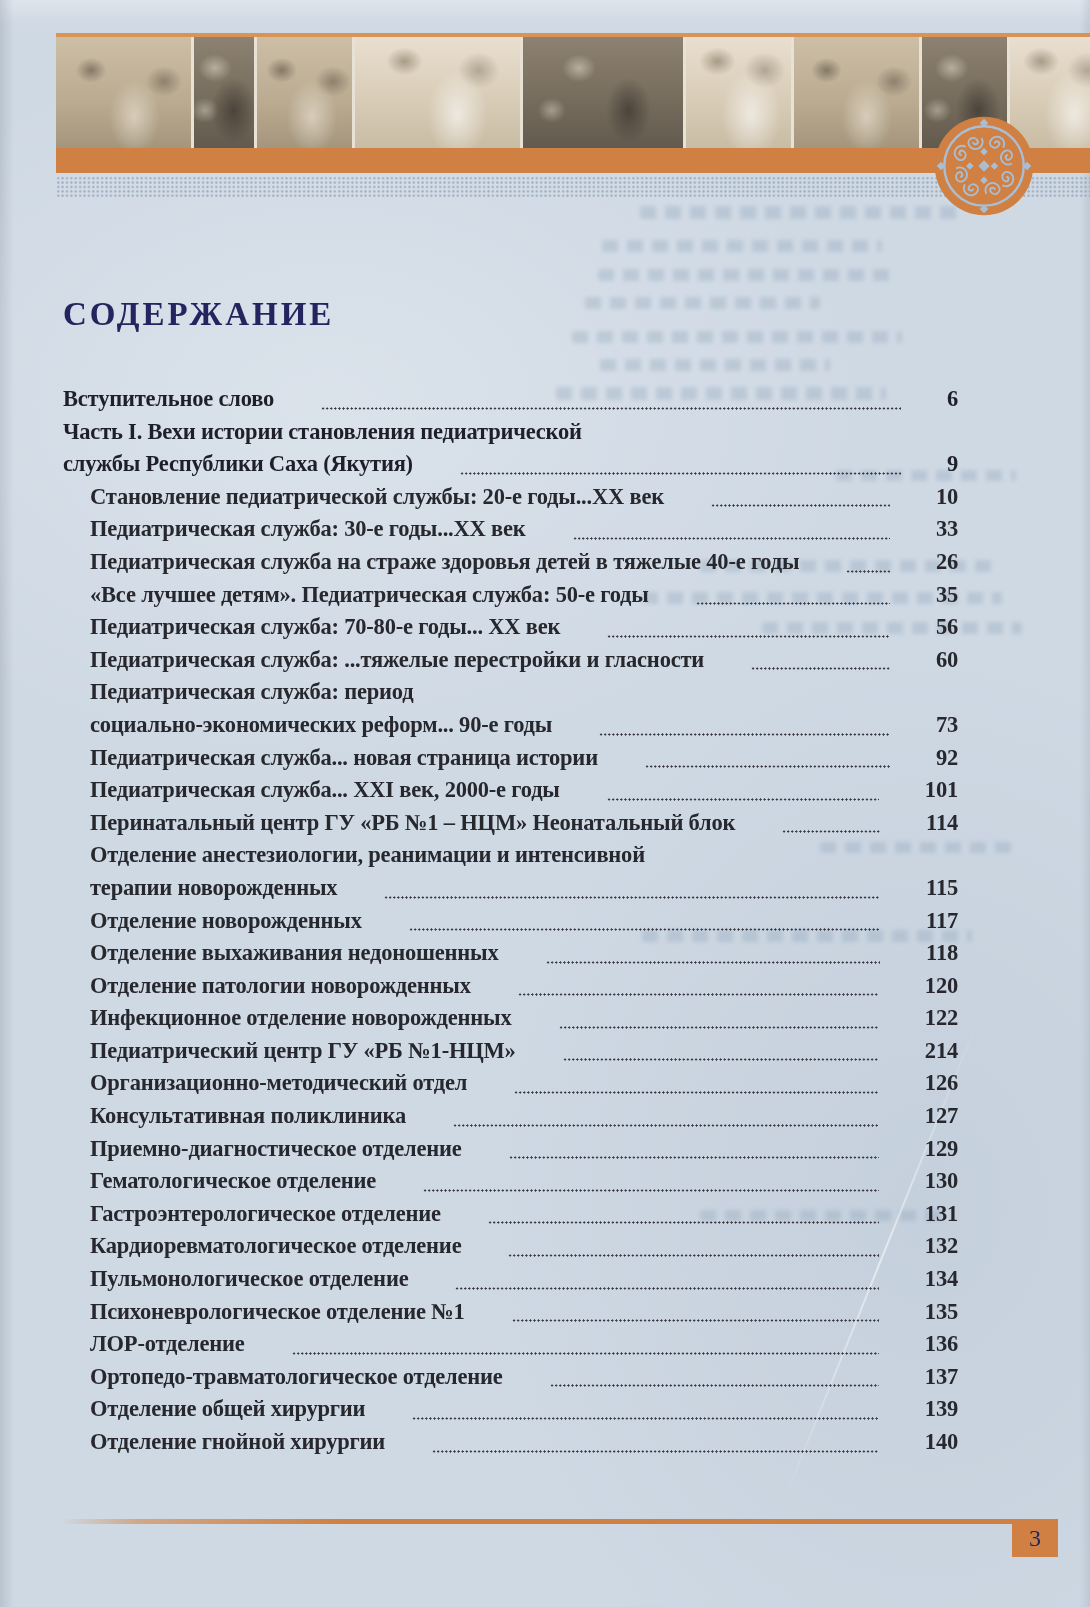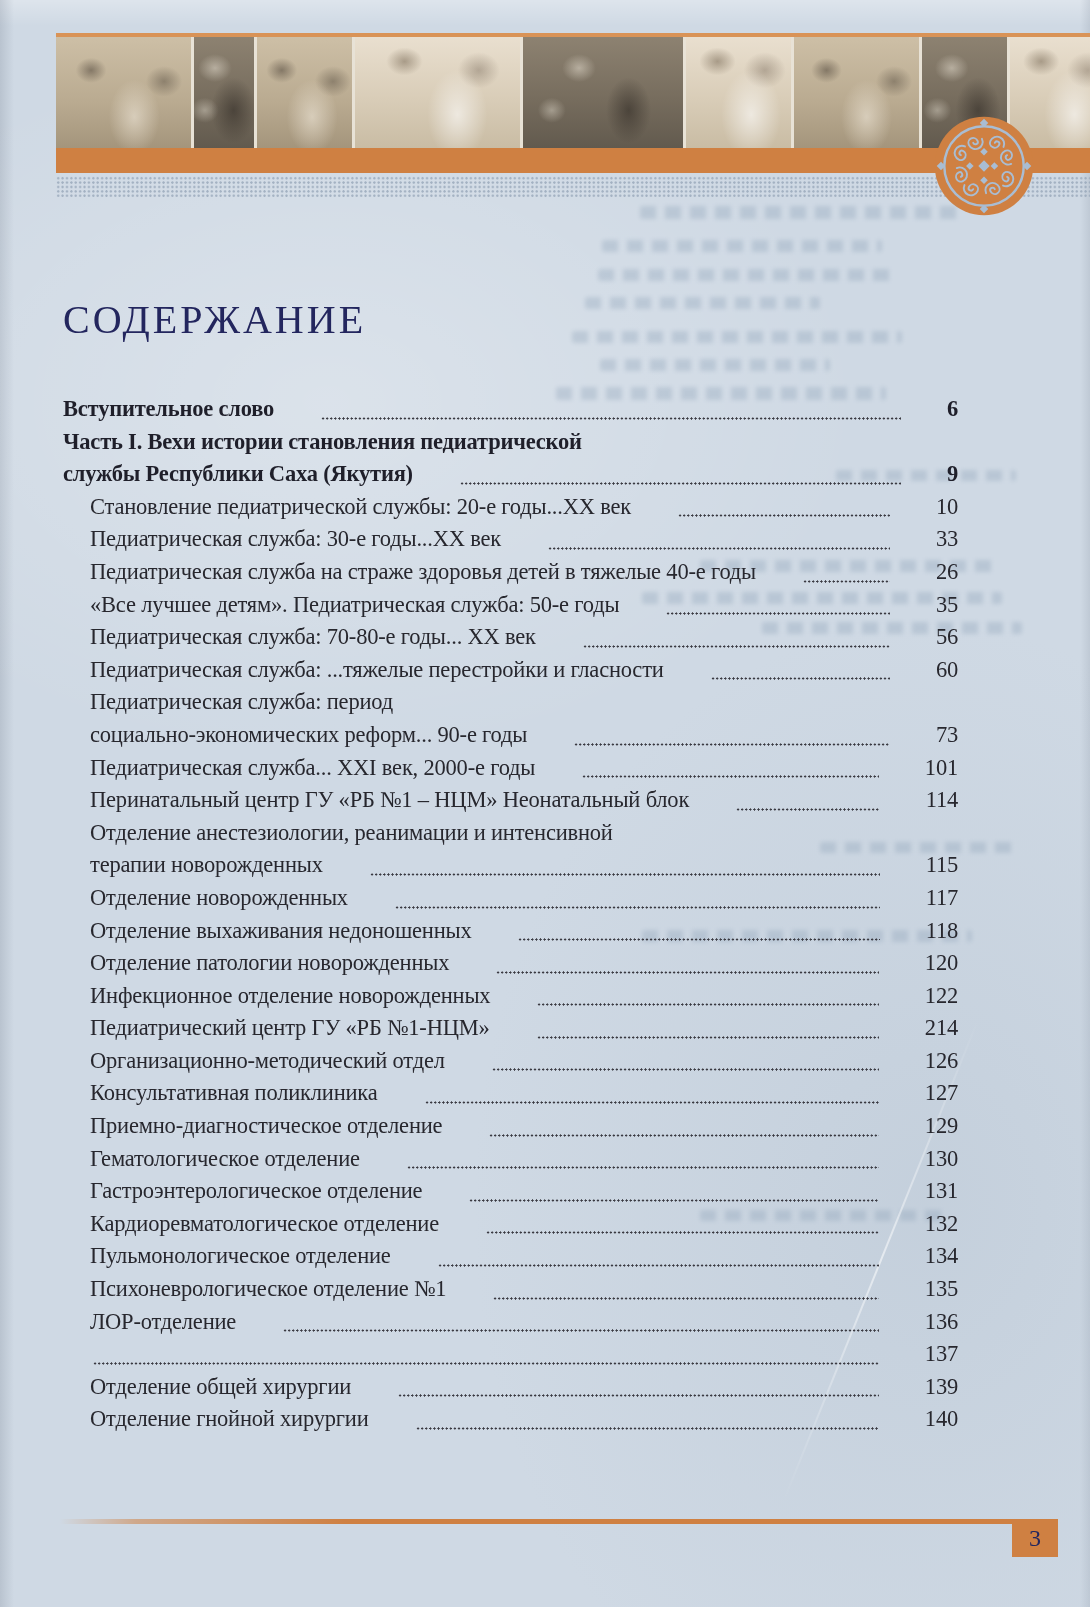--- a/index.html
+++ b/index.html
@@ -85,30 +85,30 @@
   }
   .crease{
     position:absolute;pointer-events:none;
     background:linear-gradient(180deg, rgba(255,255,255,0), rgba(255,255,255,.55), rgba(255,255,255,0));
   }
   
   .content{
     position:absolute;left:63px;top:296px;width:895px;
   }
   .page-title{
-    font-size:40px;font-weight:400;color:var(--navy);
+    font-size:33px;font-weight:700;color:var(--navy);
     letter-spacing:3px;
   }
   .toc-list{
     margin-top:50px;
     font-size:22.5px;line-height:32.6px;color:var(--ink);
     letter-spacing:-0.2px;
   }
   .toc-entry.bold{font-weight:700;color:#1f1f2a;}
-  .toc-entry.indent{padding-left:27px;}
+  .toc-entry.indent{padding-left:27px;font-weight:bold;}
   .toc-line{display:flex;gap:44px;}
   .toc-text{white-space:nowrap;flex:0 0 auto;}
   .leader{
     flex:1 1 auto;min-width:14px;
     align-self:flex-end;height:5px;margin:0 2px 5px 3px;
     background-image:radial-gradient(circle, #3a3a42 0.95px, rgba(0,0,0,0) 1.25px);
     background-size:4.1px 5px;background-repeat:repeat-x;background-position:0 100%;
   }
   .toc-page{flex:0 0 auto;white-space:nowrap;}
   
@@ -274,20 +274,27 @@
           <span class="toc-text">Педиатрическая служба: период</span>
         </div>
         <div class="toc-line">
           <span class="toc-text">социально-экономических реформ... 90-е годы</span>
           <span class="leader"></span>
           <span class="toc-page">73</span>
         </div>
       </div>
       <div class="toc-entry indent">
         <div class="toc-line">
+          <span class="toc-text">Педиатрическая служба... новая страница истории</span>
+          <span class="leader"></span>
+          <span class="toc-page">92</span>
+        </div>
+      </div>
+      <div class="toc-entry indent">
+        <div class="toc-line">
           <span class="toc-text">Педиатрическая служба... XXI век, 2000-е годы</span>
           <span class="leader"></span>
           <span class="toc-page">101</span>
         </div>
       </div>
       <div class="toc-entry indent">
         <div class="toc-line">
           <span class="toc-text">Перинатальный центр ГУ «РБ №1 – НЦМ» Неонатальный блок</span>
           <span class="leader"></span>
           <span class="toc-page">114</span>
@@ -396,20 +403,21 @@
       </div>
       <div class="toc-entry indent">
         <div class="toc-line">
           <span class="toc-text">ЛОР-отделение</span>
           <span class="leader"></span>
           <span class="toc-page">136</span>
         </div>
       </div>
       <div class="toc-entry indent">
         <div class="toc-line">
+          <span class="toc-text">Ортопедо-травматологическое отделение</span>
           <span class="leader"></span>
           <span class="toc-page">137</span>
         </div>
       </div>
       <div class="toc-entry indent">
         <div class="toc-line">
           <span class="toc-text">Отделение общей хирургии</span>
           <span class="leader"></span>
           <span class="toc-page">139</span>
         </div>

